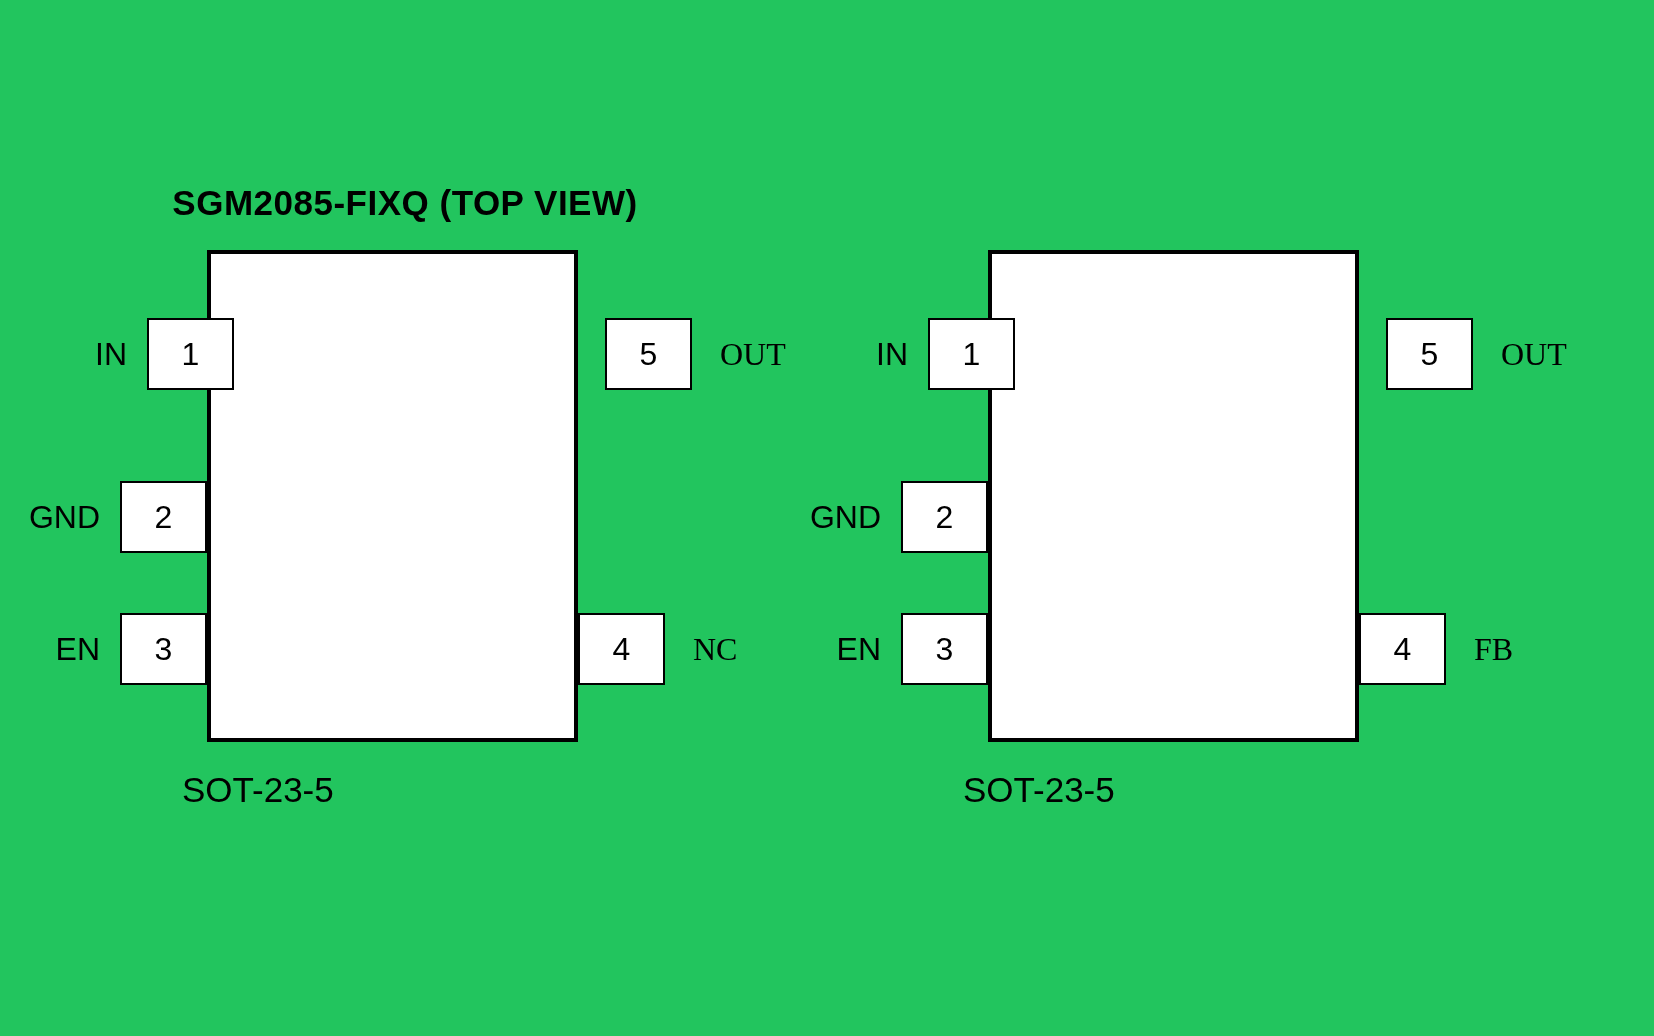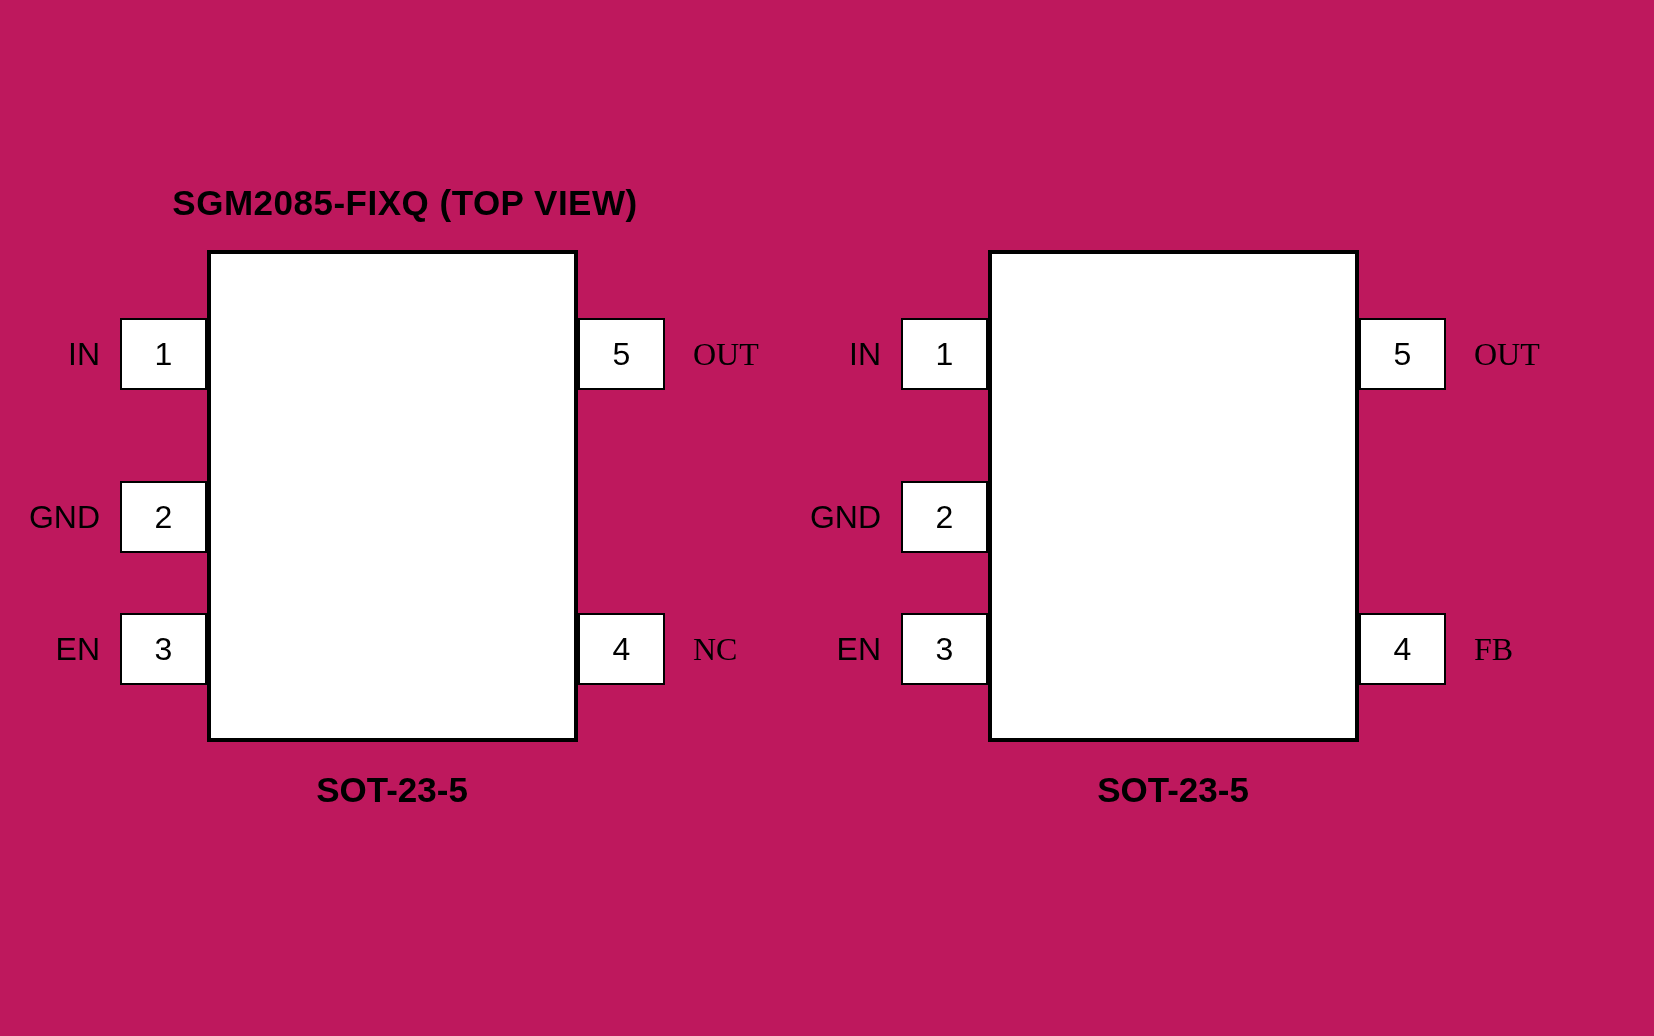--- a/index.html
+++ b/index.html
@@ -6,21 +6,21 @@
     margin: 0;
     padding: 0;
     background: #ffffff;
     font-family: "Liberation Sans", "DejaVu Sans", sans-serif;
     color: #000000;
   }
   .canvas {
     position: relative;
     width: 1654px;
     height: 1036px;
-    background: #be185d;
+    background: #22c55e;
     overflow: hidden;
   }
   .diagram {
     position: absolute;
     top: 0;
     width: 780px;
     height: 1036px;
   }
   .diagram-title {
     position: absolute;
@@ -78,27 +78,27 @@
     font-weight: normal;
     white-space: nowrap;
   }
   .pin-row.left .pin-label { margin-right: 20px; }
   .pin-row.right .pin-label { margin-left: 28px; font-family: Liberation Serif, serif; }
   .package-label {
     position: absolute;
     top: 770px;
     left: 182px;
     width: 420px;
-    text-align: center;
+    text-align: left;
     font-size: 35px;
-    font-weight: bold;
+    font-weight: normal;
     white-space: nowrap;
   }
   
-  .row-1 { top: 318px; }
+  .row-1 { top: 318px; padding-left: 27px; }
   .row-2 { top: 481px; text-align: center; }
   .row-3 { top: 613px; }
 </style>
 </head>
 <body>
 
 <div class="canvas">
 
   <div class="diagram" style="left:0px">
     <div class="diagram-title">SGM2085-FIXQ (TOP VIEW)</div>

